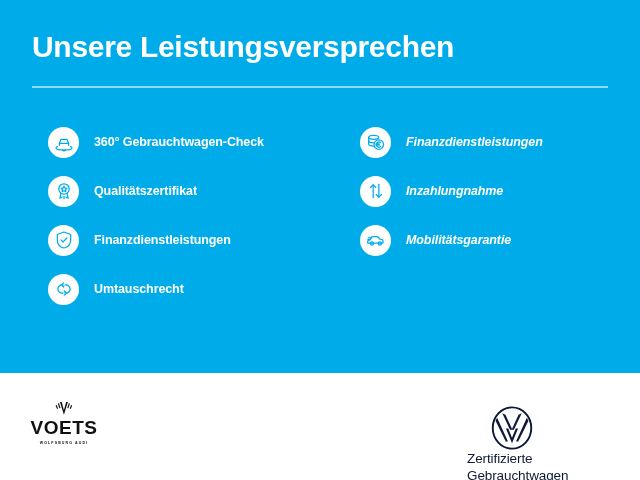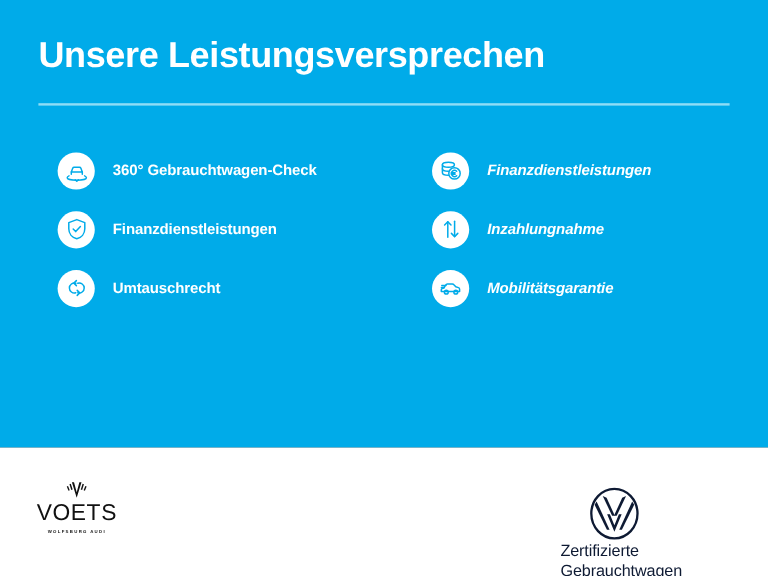--- a/index.html
+++ b/index.html
@@ -119,21 +119,21 @@
   }
   .voets-emblem {
     display: block;
     margin: 0 auto 2px auto;
     width: 22px;
     height: 16px;
   }
   .voets-name {
     color: #111111;
     font-size: 19px;
-    font-weight: normal;
+    font-weight: bold;
     letter-spacing: 0.5px;
     line-height: 20px;
   }
   .voets-sub {
     margin-top: 3px;
     color: #111111;
     font-size: 3.6px;
     font-weight: bold;
     letter-spacing: 1.1px;
     line-height: 5px;
@@ -181,20 +181,31 @@
             <svg viewBox="0 0 24 24" fill="none" stroke="#00ABE9" stroke-width="1.5" stroke-linecap="round" stroke-linejoin="round">
               <path d="M6.5 13.5h11l-1.4-3.6a1.6 1.6 0 0 0-1.5-1h-5.2a1.6 1.6 0 0 0-1.5 1z"></path>
               <path d="M6.5 13.5v2.4M17.5 13.5v2.4"></path>
               <path d="M4.2 17.5c-1.1.5-1.8 1.1-1.8 1.8 0 1.4 4.3 2.5 9.6 2.5s9.6-1.1 9.6-2.5c0-.7-.7-1.3-1.8-1.8"></path>
               <path d="M10.4 21.3l1.6 1.6 1.6-1.6"></path>
             </svg>
           </span>
           <span class="promise-label">360° Gebrauchtwagen-Check</span>
         </div>
 
+        <div class="promise">
+          <span class="promise-icon">
+            <svg viewBox="0 0 24 24" fill="none" stroke="#00ABE9" stroke-width="1.5" stroke-linecap="round" stroke-linejoin="round">
+              <circle cx="12" cy="9.5" r="6.2"></circle>
+              <path d="M12 6.2l1.1 2.2 2.4.35-1.75 1.7.42 2.4L12 11.73l-2.17 1.14.42-2.4-1.75-1.7 2.4-.35z"></path>
+              <path d="M8.2 15.1l-1.1 5.6 2.6-1.5M15.8 15.1l1.1 5.6-2.6-1.5"></path>
+              <path d="M12 18.6v2.6"></path>
+            </svg>
+          </span>
+          <span class="promise-label">Qualitätszertifikat</span>
+        </div>
 
         <div class="promise">
           <span class="promise-icon">
             <svg viewBox="0 0 24 24" fill="none" stroke="#00ABE9" stroke-width="1.5" stroke-linecap="round" stroke-linejoin="round">
               <path d="M12 2.4l8 3v6.2c0 5-3.4 8.9-8 10-4.6-1.1-8-5-8-10V5.4z"></path>
               <path d="M8.4 11.8l2.5 2.6 4.7-5"></path>
             </svg>
           </span>
           <span class="promise-label">Finanzdienstleistungen</span>
         </div>

